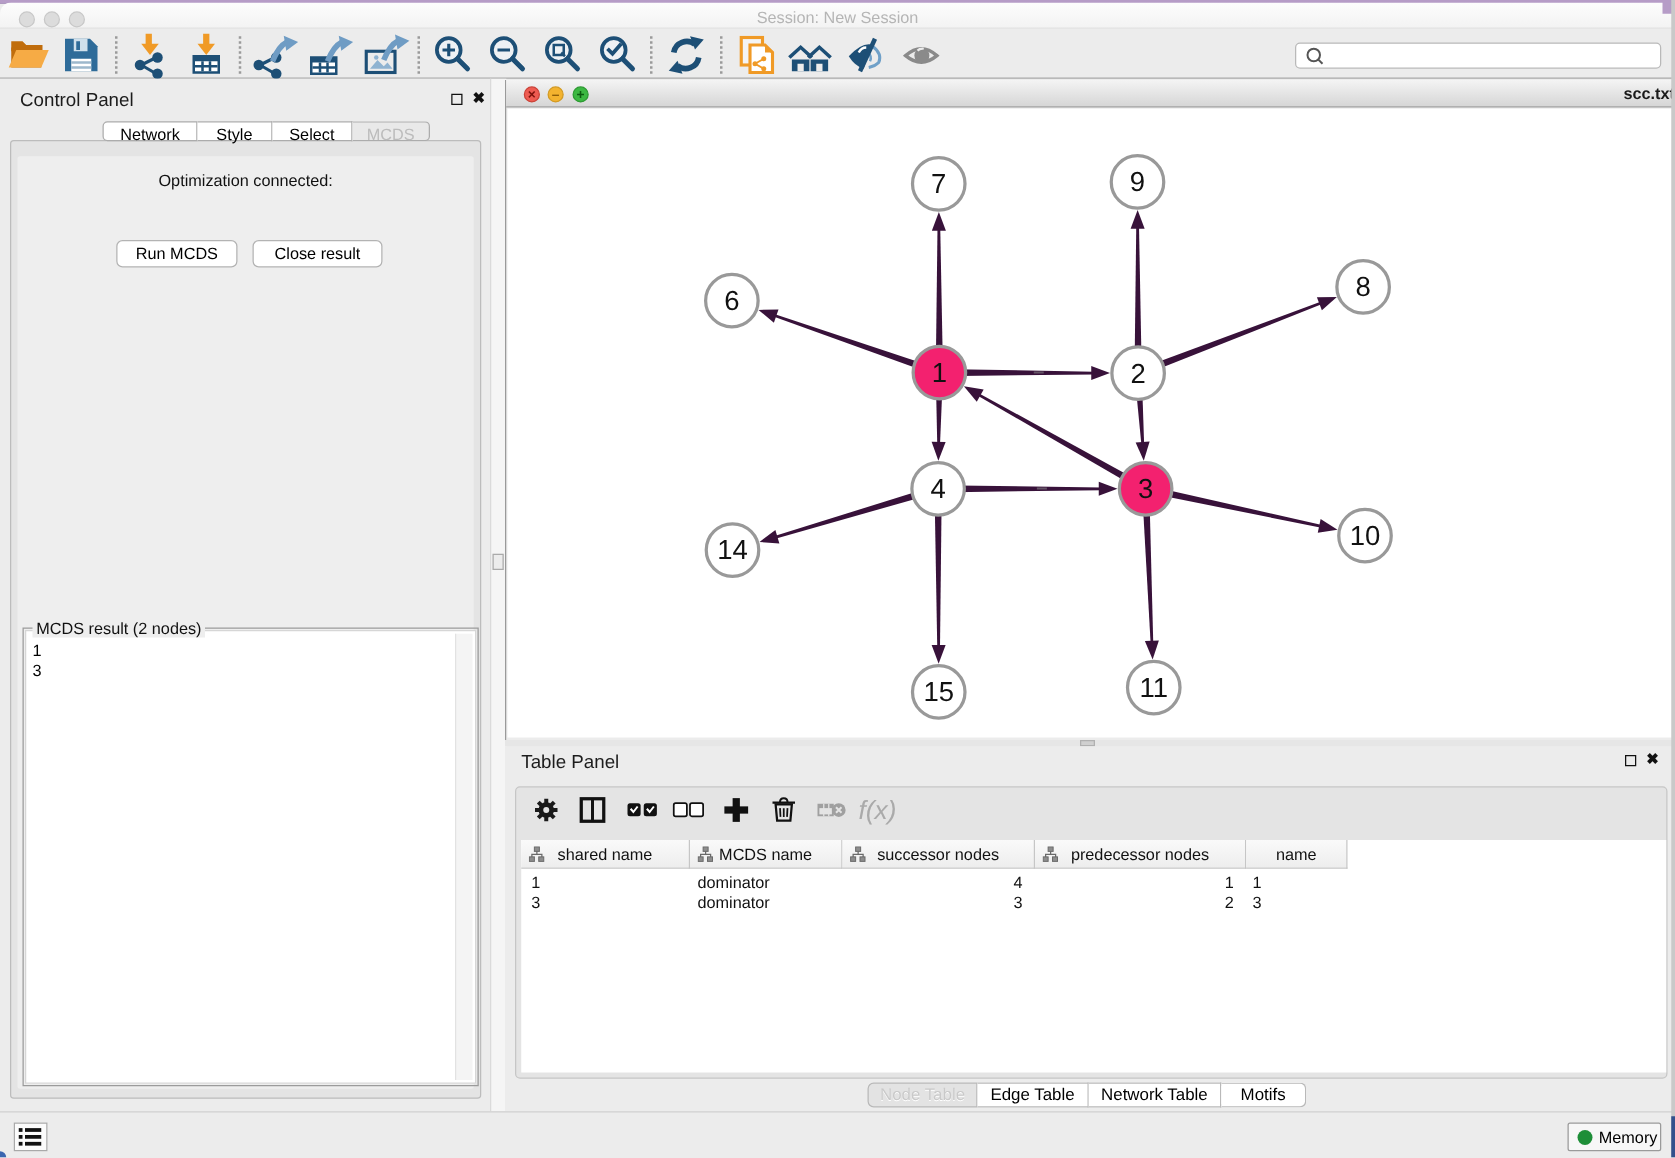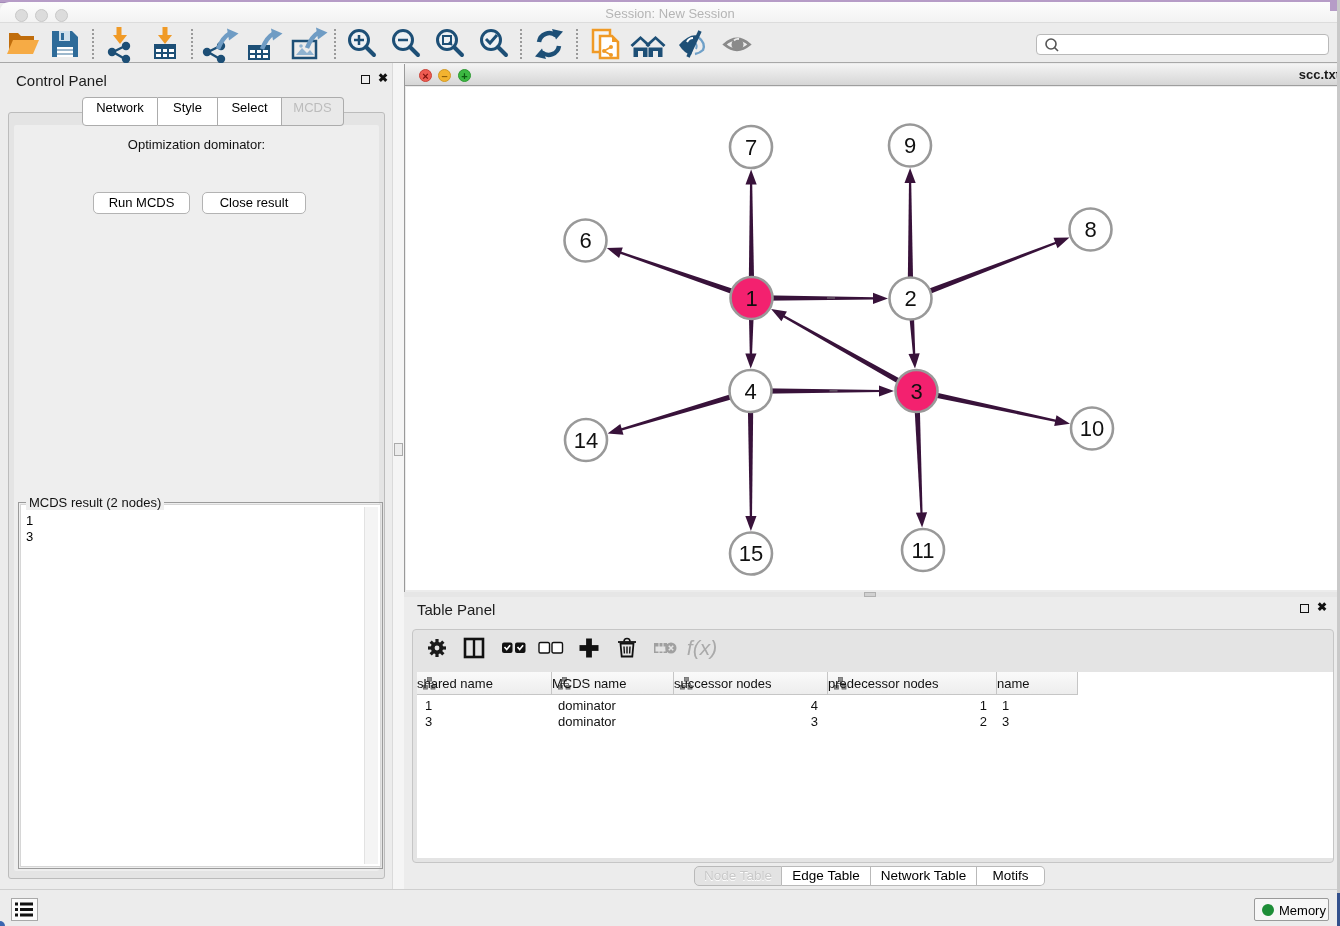--- a/index.html
+++ b/index.html
@@ -18,21 +18,21 @@
 #toolbar { left:0; top:23px; width:1340px; height:40px; background:#ececec;
   border-bottom:1px solid #a8a8a8; }
 .sep { position:absolute; top:6px; height:30px; width:0;
   border-left:2px dotted #9a9a9a; }
 #searchbox { position:absolute; left:1036px; top:11px; width:293px; height:21px;
   background:#fff; border:1px solid #b9b9b9; border-radius:4px; }
 #cpanel { left:0; top:63px; width:392px; height:826px; background:#ececec; }
 .paneltitle { position:absolute; font-size:15px; color:#1c1c1c; }
 .sqico { position:absolute; width:9px; height:9px; border:1.5px solid #111; background:transparent; }
 .xico { position:absolute; font-size:12px; font-weight:bold; color:#111; }
-#cptabs { position:absolute; left:82px; top:34px; height:29px; display:flex; }
+#cptabs { position:absolute; left:82px; top:34px; height:16px; display:flex; }
 .seg { border:1px solid #acacac; border-left:none; background:#fff; font-size:13px;
   color:#000; text-align:center; line-height:19px; }
 .seg.first { border-left:1px solid #acacac; border-radius:4px 0 0 4px; }
 .seg.last { border-radius:0 4px 4px 0; }
 .seg.dis { background:#e9e9e9; color:#bcbcbc; }
 #cpcontent { position:absolute; left:8px; top:49px; width:377px; height:767px;
   border:1px solid #bcbcbc; border-radius:3px; background:#e4e4e4; }
 #cpinner { position:absolute; left:14px; top:62px; width:365px; height:746px;
   background:#eeeeee; border-radius:2px; }
 #optlabel { position:absolute; left:0; top:74px; width:377px; text-align:center;
@@ -66,21 +66,21 @@
 #netgap { left:404px; top:592px; width:936px; height:5px; background:#e6e6e6; }
 #nethandle { left:864px; top:592px; width:12px; height:5px; background:#d0d0d0;
   border:1px solid #b0b0b0; }
 #tpanel { left:404px; top:597px; width:936px; height:292px; background:#ececec; }
 #tcontainer { position:absolute; left:8px; top:32px; width:922px; height:234px;
   border:1px solid #c6c6c6; border-radius:4px; background:#e4e4e4; }
 #ttable { position:absolute; left:4px; top:42px; width:916px; height:186px; background:#fff; }
 .hrow { position:absolute; left:0; top:0; height:23px;
   background:linear-gradient(#fafafa,#ededed); border-bottom:1px solid #c6c6c6;
   border-right:1px solid #c6c6c6; font-size:13px; color:#111; }
-.hlabel { position:absolute; top:4px; width:100%; text-align:left; }
+.hlabel { position:absolute; top:4px; width:100%; text-align:center; }
 .cell { position:absolute; font-size:13px; color:#111; }
 #ttabs { position:absolute; left:290px; top:269px; height:20px; display:flex; }
 .ttab { border:1px solid #b9b9b9; border-left:none; background:#fff; font-size:13.5px;
   color:#000; text-align:center; line-height:18px; }
 .ttab.first { border-left:1px solid #b9b9b9; border-radius:5px 0 0 5px; }
 .ttab.last { border-radius:0 5px 5px 0; }
 .ttab.dis { background:#e3e3e3; color:#c9c9c9; text-shadow:0 1px 0 #fff; }
 #statusbar { left:0; top:889px; width:1340px; height:37px; background:#ececec;
   border-top:1px solid #cfcfcf; }
 #listbtn { position:absolute; left:11px; top:8px; width:27px; height:23px;
@@ -253,21 +253,21 @@
   <div class="sqico" style="left:361px; top:12px;"></div>
   <div class="xico" style="left:378px; top:8px;">✖</div>
   <div id="cpcontent"></div>
   <div id="cpinner"></div>
   <div id="cptabs">
     <div class="seg first" style="width:76px">Network</div>
     <div class="seg" style="width:60px">Style</div>
     <div class="seg" style="width:64px">Select</div>
     <div class="seg last dis" style="width:62px">MCDS</div>
   </div>
-  <div id="optlabel" style="left:8px;">Optimization dominator:</div>
+  <div id="optlabel" style="left:8px;">Optimization connected:</div>
   <div class="btn" style="left:93px; top:129px; width:97px;">Run MCDS</div>
   <div class="btn" style="left:202px; top:129px; width:104px;">Close result</div>
   <div id="groupbox">
     <div id="groupwhite">
       <div id="groupscroll"></div>
       <div style="position:absolute; left:5px; top:8px; font-size:13px; color:#000;">1</div>
       <div style="position:absolute; left:5px; top:24px; font-size:13px; color:#000;">3</div>
     </div>
     <div id="grouplegend">MCDS result (2 nodes)</div>
   </div>

